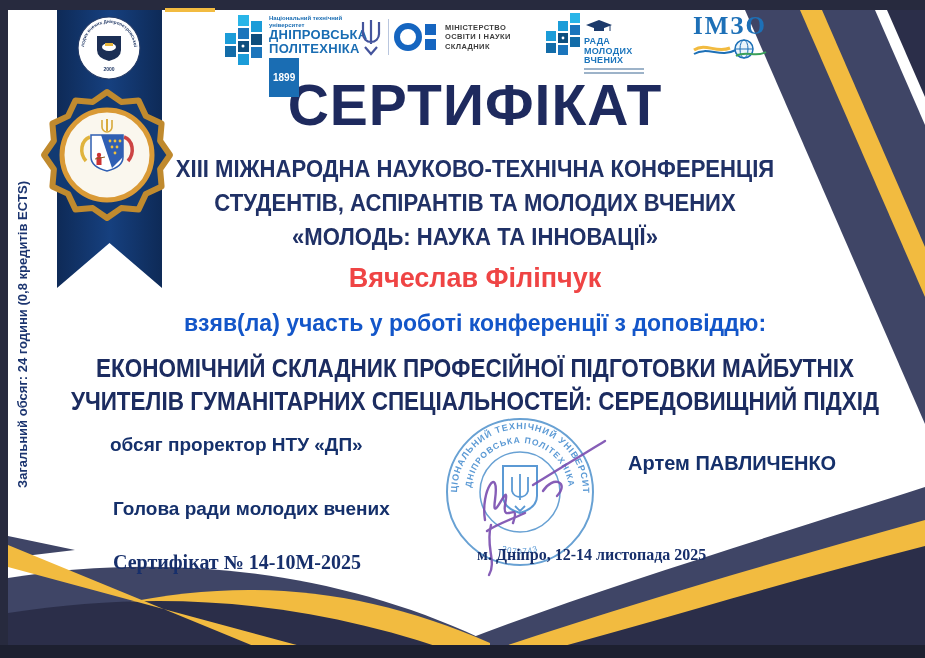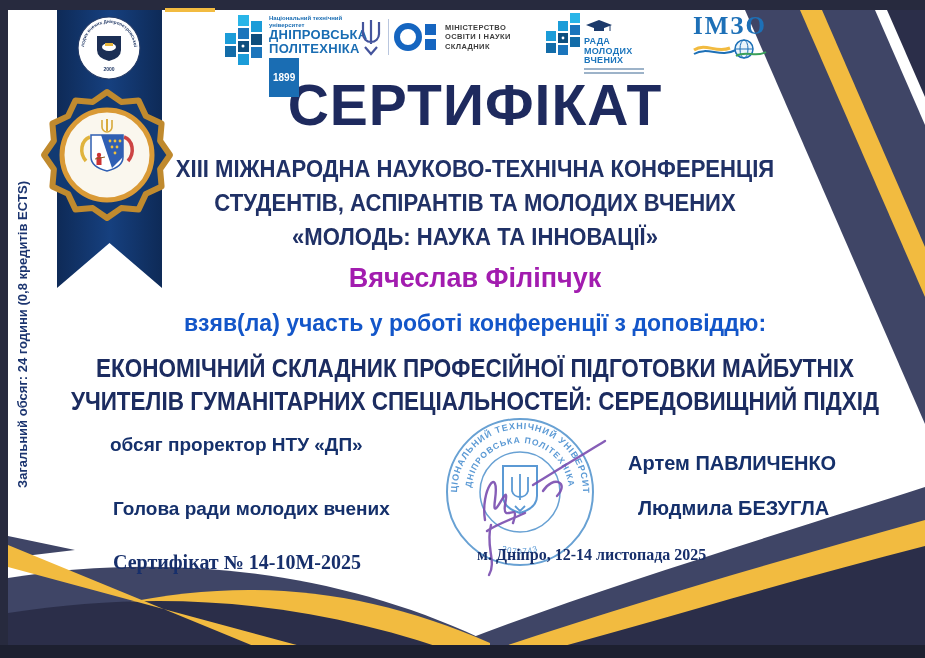--- a/index.html
+++ b/index.html
@@ -31,21 +31,21 @@
   .rmv-sub div{height:2px;width:60px;background:#9db3c9;margin-bottom:2px;}
   .logo-imzo{left:692px;top:14px;z-index:5;text-align:center;}
   .imzo-name{font-family:"Liberation Serif","DejaVu Serif",serif;font-size:25px;font-weight:bold;
              color:#1d70b7;letter-spacing:2px;line-height:24px;}
   
   .content{left:60px;top:0;width:830px;text-align:center;z-index:4;}
   .title{position:absolute;left:0;top:72px;width:830px;font-size:57px;font-weight:800;
          letter-spacing:1px;color:#1e2a5e;}
   .conference{position:absolute;left:0;top:152px;width:830px;font-size:23px;line-height:34px;
               font-weight:bold;color:#203166;transform:scaleX(.96);}
-  .recipient{position:absolute;left:0;top:263px;width:830px;font-size:27px;font-weight:bold;color:#a21caf;}
+  .recipient{position:absolute;left:0;top:263px;width:830px;font-size:27px;font-weight:bold;color:#ef4444;}
   .participation{position:absolute;left:0;top:310px;width:830px;font-size:23px;font-weight:bold;color:#1356c9;}
   .talk{position:absolute;left:-40px;top:352px;width:910px;font-size:25px;line-height:33px;
         font-weight:bold;color:#1c2c60;transform:scaleX(.90);}
   
   .sig{z-index:4;font-weight:bold;color:#15306b;}
   .sig-role1{left:110px;top:430px;font-size:19px;line-height:29px;text-align:left;}
   .sig-role2{left:113px;top:498px;font-size:19px;}
   .sig-name1{left:628px;top:452px;font-size:20px;}
   .sig-name2{left:638px;top:497px;font-size:20px;}
   .serifline{font-family:"Liberation Serif","DejaVu Serif",serif;font-weight:bold;color:#172f6b;z-index:5;margin-top:12px;}
@@ -221,21 +221,20 @@
       <div>ЕКОНОМІЧНИЙ СКЛАДНИК ПРОФЕСІЙНОЇ ПІДГОТОВКИ МАЙБУТНІХ</div>
       <div>УЧИТЕЛІВ ГУМАНІТАРНИХ СПЕЦІАЛЬНОСТЕЙ: СЕРЕДОВИЩНИЙ ПІДХІД</div>
     </div>
   </div>
 
   <div class="abs sig sig-role1">
     <div>обсяг проректор НТУ «ДП»</div>
   </div>
   <div class="abs sig sig-role2">Голова ради молодих вчених</div>
   <div class="abs sig sig-name1">Артем ПАВЛИЧЕНКО</div>
-  <div class="abs sig sig-name2">Людмила БЕЗУГЛА</div>
 
   <svg class="abs" style="left:425px;top:405px;z-index:2;" width="195" height="180" viewBox="0 0 195 180">
     <g transform="translate(95,87)" opacity="0.9">
       <circle r="73" fill="none" stroke="#5897cf" stroke-width="2"></circle>
       <circle r="40" fill="none" stroke="#5897cf" stroke-width="1.5"></circle>
       <path id="stampOuter" d="M-63,0 A63,63 0 0 1 63,0" fill="none"></path>
       <path id="stampInner" d="M-49,0 A49,49 0 0 1 49,0" fill="none"></path>
       <path id="stampBottom" d="M-54,8 A54,54 0 0 0 54,8" fill="none"></path>
       <text font-size="9" fill="#4a8fd0" font-weight="bold" letter-spacing="1">
         <textPath href="#stampOuter" startOffset="50%" text-anchor="middle">НАЦІОНАЛЬНИЙ ТЕХНІЧНИЙ УНІВЕРСИТЕТ</textPath>

